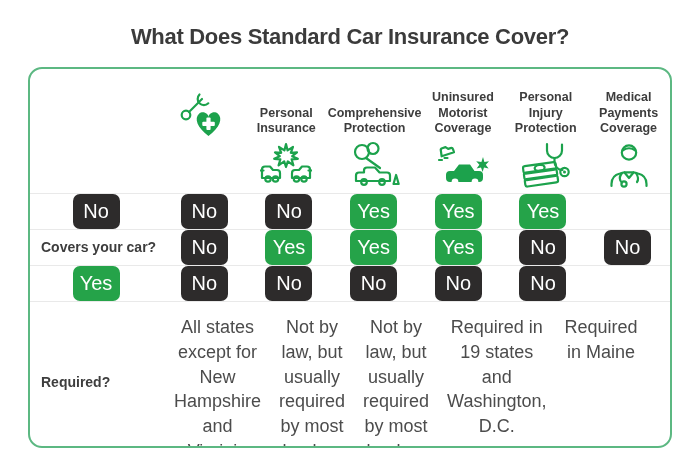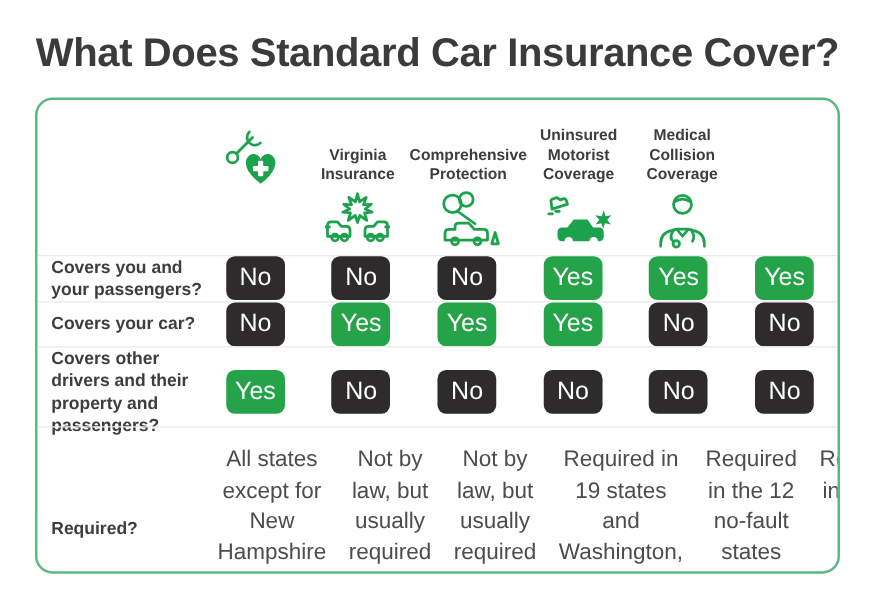--- a/index.html
+++ b/index.html
@@ -3,21 +3,21 @@
 <meta charset="utf-8">
 <style>
   :root{
     --accent:#1ca24c; --yes:#25a349; --no:#2d2b2b; --border:#5cb882;
     --title:#3b3b3b; --text:#3d3d3d; --muted:#4c4c4c; --divider:#e9e9e9;
   }
   *{box-sizing:border-box; margin:0; padding:0;}
   html,body{width:700px; height:473px; background:#fff;
     font-family:"Liberation Sans", sans-serif; color:var(--text); overflow:hidden;}
   .page{width:700px; height:473px; padding-top:24px;}
-  h1.title{text-align:center; font-size:32px; font-weight:bold; color:var(--title);
+  h1.title{text-align:center; font-size:22px; font-weight:bold; color:var(--title);
     letter-spacing:-0.3px; margin-bottom:17px;}
   .table{width:644px; height:381px; margin:0 auto; background:#fff;
     border:2px solid var(--border); border-radius:14px;
     display:flex; flex-direction:column; overflow:hidden;}
   .cols{display:grid; grid-template-columns:132px repeat(6,1fr);}
   .header{height:128px;}
   .hcell{display:flex; flex-direction:column; align-items:center; padding-top:18px;}
   .hlabel{height:50px; display:flex; align-items:flex-end; justify-content:center;
     text-align:center; font-size:12.5px; font-weight:bold; color:var(--text); line-height:1.25;}
   .hicon{height:56px; display:flex; align-items:center; justify-content:center;}
@@ -56,21 +56,21 @@
             <path class="stroke" d="M12 21 L25 8"></path>
             <path class="stroke" d="M22.5 3.5 a6.2 6.2 0 0 0 8.8 8.8"></path>
             <path class="fillg" d="M31.5 45 C20 36.5 17 27.5 22 22.8 C26 19.2 31.5 22.6 31.5 26.2 C31.5 22.6 37 19.2 41 22.8 C46 27.5 43 36.5 31.5 45 Z"></path>
             <rect class="fillw" x="29.4" y="26.5" width="4.2" height="12.5" rx="1"></rect>
             <rect class="fillw" x="25.3" y="30.7" width="12.5" height="4.2" rx="1"></rect>
           </svg>
         </div>
       </div>
 
       <div class="hcell">
-        <div class="hlabel">Virginia Insurance</div>
+        <div class="hlabel">Personal Insurance</div>
         <div class="hicon">
           <svg class="icon" viewBox="0 0 52 48">
             <polygon class="stroke" points="26,3 27.6,9.4 33,5.9 30.8,11.8 37,11.4 32.2,15.2 37.8,17.8 31.6,18.3 33.4,24.3 27.8,20.4 26,26 24.2,20.4 18.6,24.3 20.4,18.3 14.2,17.8 19.8,15.2 15,11.4 21.2,11.8 19,5.9 24.4,9.4"></polygon>
             <path class="stroke" d="M2 37 h18 v-5 q0-3-3-3 h-4 l-3-3.5 h-5 q-3 0-3 3z"></path>
             <circle class="stroke" cx="8" cy="38" r="2.7"></circle>
             <circle class="stroke" cx="15.5" cy="38" r="2.7"></circle>
             <path class="stroke" d="M50 37 h-18 v-5 q0-3 3-3 h4 l3-3.5 h5 q3 0 3 3z"></path>
             <circle class="stroke" cx="44" cy="38" r="2.7"></circle>
             <circle class="stroke" cx="36.5" cy="38" r="2.7"></circle>
             <path class="stroke" d="M0 29.5 h3.5 M48.5 29.5 H52"></path>
@@ -102,39 +102,55 @@
             </g>
             <path class="stroke" d="M2 19 h3 M7.5 17 h3"></path>
             <path class="fillg" d="M13 41 q-4 0-4-4 v-3 q0-4 4-4 h4 l5-6.5 h11 l4.5 6.5 h4.5 q4 0 4 4 v3 q0 4-4 4z"></path>
             <circle class="fillw" cx="18" cy="41" r="3.4"></circle>
             <circle class="fillw" cx="38" cy="41" r="3.4"></circle>
             <polygon class="fillg" points="46,16 47.4,21 52,20.2 48.8,23.8 51.6,27.6 47,26.6 45.6,31 44,26.6 39.6,27.6 42.4,23.8 39.2,20.2 44.4,21"></polygon>
           </svg>
         </div>
       </div>
 
-
-      <div class="hcell">
-        <div class="hlabel">Medical Collision Coverage</div>
+      <div class="hcell">
+        <div class="hlabel">Personal Injury Protection</div>
+        <div class="hicon">
+          <svg class="icon" viewBox="0 0 52 48">
+            <path class="stroke" d="M27 3 v6.5 a7.5 7.5 0 0 0 15 0 V3.5"></path>
+            <path class="stroke" d="M34.5 17 v4 a8 8 0 0 0 8 8"></path>
+            <circle class="stroke" cx="44.5" cy="31" r="4.2"></circle>
+            <circle class="fillg" cx="44.5" cy="31" r="1.5"></circle>
+            <g class="stroke" transform="rotate(-8 21 33)">
+              <rect x="4" y="36" width="33" height="7.5" rx="2"></rect>
+              <rect x="4" y="29.5" width="33" height="7.5" rx="2"></rect>
+              <rect x="4" y="23" width="33" height="7.5" rx="2"></rect>
+              <ellipse cx="20.5" cy="26.8" rx="5" ry="3"></ellipse>
+            </g>
+          </svg>
+        </div>
+      </div>
+
+      <div class="hcell">
+        <div class="hlabel">Medical Payments Coverage</div>
         <div class="hicon">
           <svg class="icon" viewBox="0 0 52 48">
             <circle class="stroke" cx="26" cy="11.5" r="7.2"></circle>
             <path class="stroke" d="M19.5 9.5 q6.5-4.5 13 0"></path>
             <path class="stroke" d="M8.5 45 v-2 q0-8.5 8.5-10.5 l4.5-1.2 h9 l4.5 1.2 q8.5 2 8.5 10.5 v2"></path>
             <path class="stroke" d="M21.5 31.5 l4.5 5.5 4.5-5.5"></path>
             <path class="stroke" d="M19 32 q-4.5 6 0 9.5"></path>
             <circle class="stroke" cx="21" cy="43" r="2.6"></circle>
             <path class="stroke" d="M33 32 q3.5 5.5 1 9"></path>
           </svg>
         </div>
       </div>
     </div>
 
     <div class="cols row r1">
-      <div class="qcell">Covers you and your passengers?</div>
       <div class="acell">
           <span class="badge no">No</span>
         </div>
       <div class="acell">
           <span class="badge no">No</span>
         </div>
       <div class="acell">
           <span class="badge no">No</span>
         </div>
       <div class="acell">
@@ -164,21 +180,20 @@
         </div>
       <div class="acell">
           <span class="badge no">No</span>
         </div>
       <div class="acell">
           <span class="badge no">No</span>
         </div>
     </div>
 
     <div class="cols row r3">
-      <div class="qcell">Covers other drivers and their property and passengers?</div>
       <div class="acell">
           <span class="badge yes">Yes</span>
         </div>
       <div class="acell">
           <span class="badge no">No</span>
         </div>
       <div class="acell">
           <span class="badge no">No</span>
         </div>
       <div class="acell">
@@ -191,18 +206,17 @@
           <span class="badge no">No</span>
         </div>
     </div>
 
     <div class="cols row r4">
       <div class="qcell">Required?</div>
       <div class="reqcell">All states except for New Hampshire and Virginia</div>
       <div class="reqcell">Not by law, but usually required by most lenders</div>
       <div class="reqcell">Not by law, but usually required by most lenders</div>
       <div class="reqcell">Required in 19 states and Washington, D.C.</div>
-      <div class="reqcell">Required in the 12 no-fault states</div>
       <div class="reqcell">Required in Maine</div>
     </div>
 
   </div>
 </div>
 
 </body></html>

